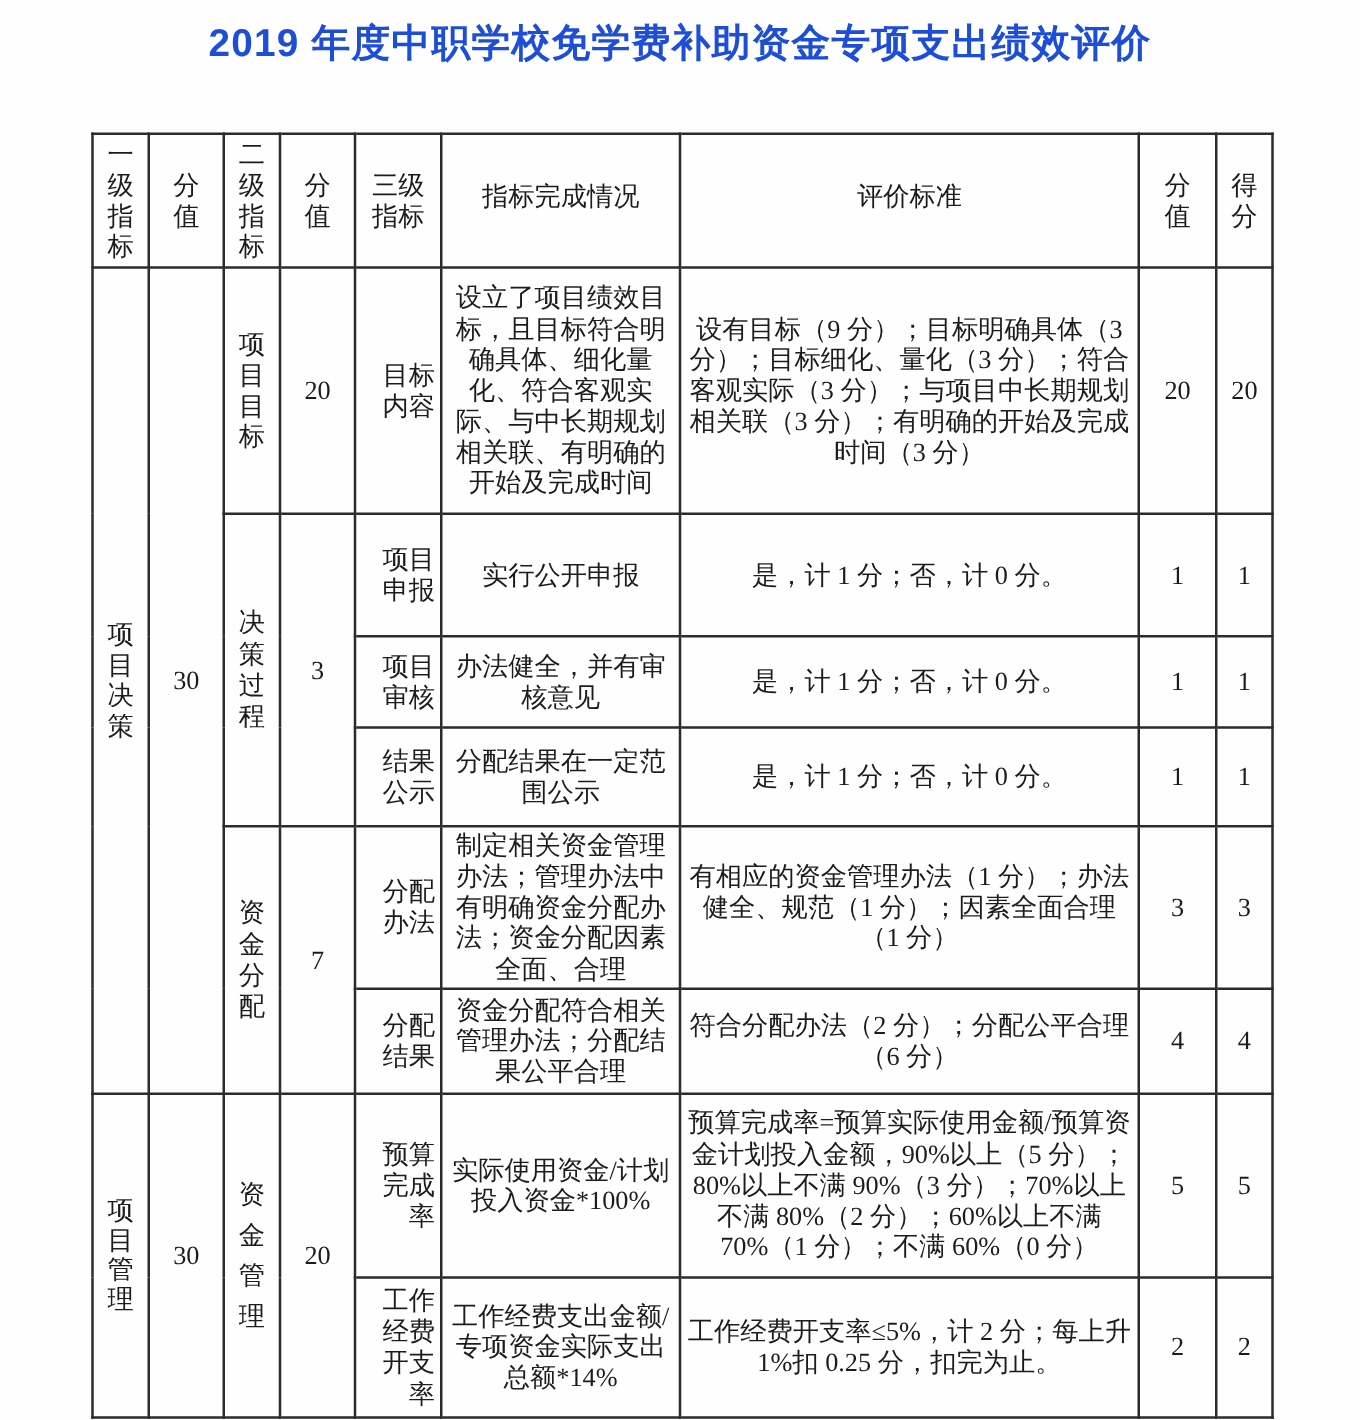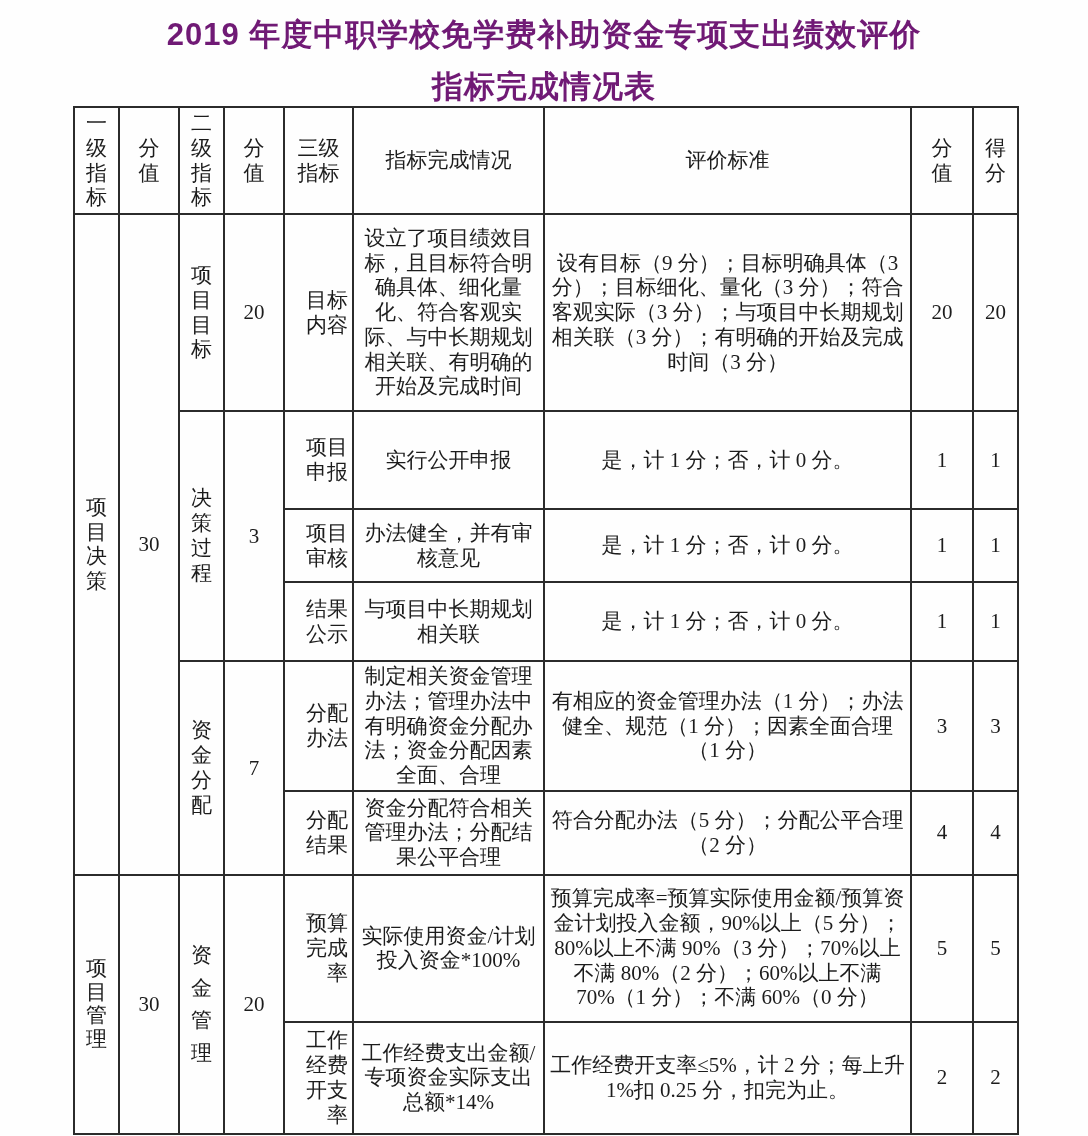--- a/index.html
+++ b/index.html
@@ -11,21 +11,21 @@
     position:relative;
     overflow:hidden;
   }
   .page{position:absolute;inset:0;background:#fefefe;}
   .doc-title{
     position:absolute;left:0;width:100%;
     text-align:center;
     font-family:"Liberation Sans","DejaVu Sans",sans-serif;
     font-weight:bold;
     font-size:31px;
-    color:#701a75;
+    color:#1d4ed8;
     letter-spacing:1px;
     white-space:nowrap;
   }
   .t1{top:14px;}
   .t2{top:66px;}
 
   table.grid{
     position:absolute;left:73px;top:106px;
     width:944px;
     border-collapse:collapse;
@@ -45,21 +45,21 @@
   tr.r0{height:107px}
   tr.r1{height:197px}
   tr.r2{height:98px}
   tr.r3{height:73px}
   tr.r4{height:79px}
   tr.r5{height:124px}
   tr.r6{height:84px}
   tr.r7{height:147px}
   tr.r8{height:112px}
 
-  .c{text-align:center;}
+  .c{text-align:center;font-family:Liberation Mono, monospace;}
   .vh{ 
     white-space:pre-line;
     text-align:center;
     font-size:20px;
     line-height:1.08;
     padding:2px 0;
   }
   .vb{ 
     white-space:pre-line;
     text-align:center;
@@ -79,21 +79,20 @@
   .num{text-align:center;}
   .top{vertical-align:top;}
   .pt{padding-top:3px;}
 </style>
 </head>
 <body>
 
 <div class="page">
 
   <div class="doc-title t1">2019 年度中职学校免学费补助资金专项支出绩效评价</div>
-  <div class="doc-title t2">指标完成情况表</div>
 
   <table class="grid">
     <colgroup>
       <col style="width:45px">
         <col style="width:60px">
         <col style="width:45px">
       <col style="width:60px">
         <col style="width:69px">
         <col style="width:191px">
       <col style="width:367px">
@@ -163,21 +162,21 @@
 审核</td>
       <td class="txt">办法健全，并有审核意见</td>
       <td class="txt">是，计 1 分；否，计 0 分。</td>
       <td class="num">1</td>
       <td class="num">1</td>
     </tr>
 
     <tr class="r4">
       <td class="l3">结果
 公示</td>
-      <td class="txt">与项目中长期规划相关联</td>
+      <td class="txt">分配结果在一定范围公示</td>
       <td class="txt">是，计 1 分；否，计 0 分。</td>
       <td class="num">1</td>
       <td class="num">1</td>
     </tr>
 
     <tr class="r5">
       <td class="vb" rowspan="2">资
 金
 分
 配</td>
@@ -187,21 +186,21 @@
       <td class="txt">制定相关资金管理办法；管理办法中有明确资金分配办法；资金分配因素全面、合理</td>
       <td class="txt">有相应的资金管理办法（1 分）；办法健全、规范（1 分）；因素全面合理（1 分）</td>
       <td class="num">3</td>
       <td class="num">3</td>
     </tr>
 
     <tr class="r6">
       <td class="l3">分配
 结果</td>
       <td class="txt">资金分配符合相关管理办法；分配结果公平合理</td>
-      <td class="txt">符合分配办法（5 分）；分配公平合理（2 分）</td>
+      <td class="txt">符合分配办法（2 分）；分配公平合理（6 分）</td>
       <td class="num">4</td>
       <td class="num">4</td>
     </tr>
 
     <tr class="r7">
       <td class="vb top pt" rowspan="2" style="line-height:1.12">项
 目
 管
 理</td>
       <td class="num top pt" rowspan="2">30</td>

